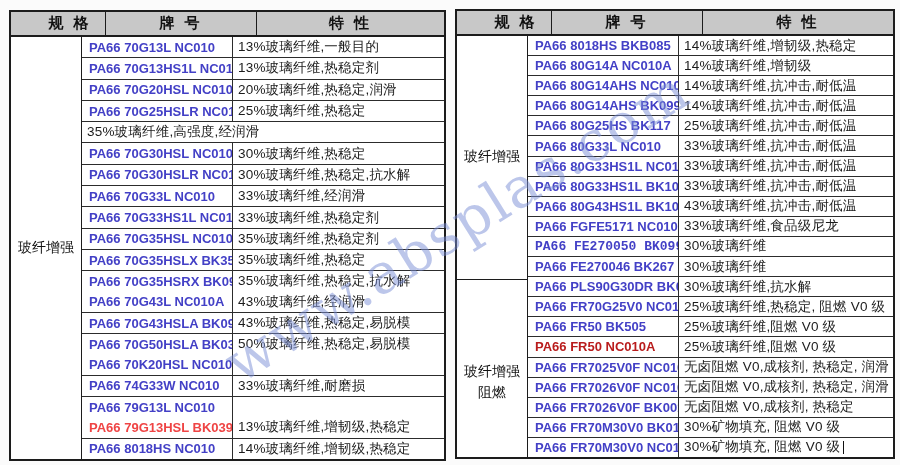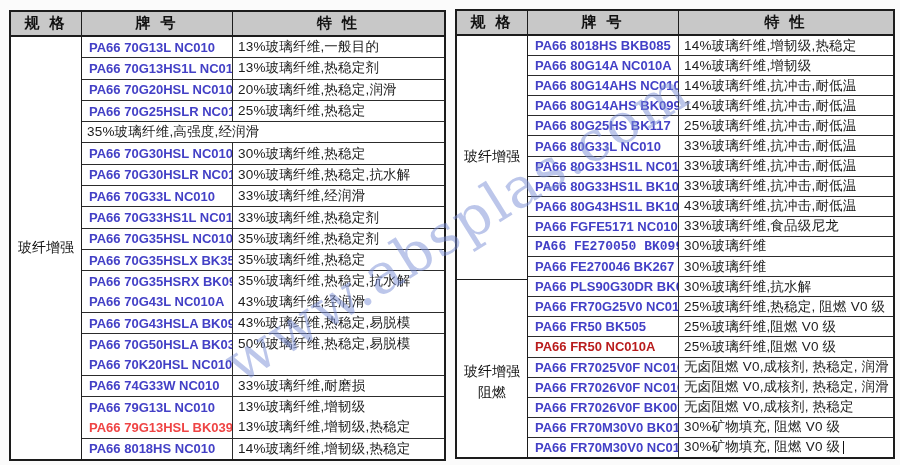--- a/index.html
+++ b/index.html
@@ -12,21 +12,21 @@
     position:absolute; background:#fff; border:2px solid #1c1c1c;
     display:flex; flex-direction:column; box-sizing:border-box;
   }
   .table-left  { left:9px;  top:10px; width:437px; height:451px; }
   .table-right { left:455px; top:9px; width:440px; height:450px; }
   .thead { display:flex; flex:none; height:23px; background:#c8c8c8; border-bottom:2px solid #1c1c1c; }
   .th {
     display:flex; align-items:center; justify-content:center;
     font-weight:bold; font-size:15px; letter-spacing:3px; color:#111; box-sizing:border-box;
   }
-  .th-spec  { width:71px;  border-right:1px solid #1c1c1c; }
+  .th-spec  { width:71px;  border-right:1px solid #1c1c1c;margin-left:24px; }
   .th-grade { width:151px; border-right:1px solid #1c1c1c; }
   .th-feature { flex:1; }
   .tbody { flex:1; display:flex; min-height:0; }
   .spec-col { width:71px; flex:none; border-right:1px solid #1c1c1c; display:flex; flex-direction:column; box-sizing:border-box;gap:28px; }
   .section-label {
     display:flex; flex-direction:column; align-items:center; justify-content:center;
     font-size:14px; color:#111; line-height:1.55; min-height:0;
   }
   .sec-border { border-bottom:1px solid #1c1c1c; }
   .rows-col { flex:1; display:flex; flex-direction:column; min-width:0; }
@@ -126,21 +126,20 @@
           </div>
           <div class="row">
             <div class="cell cell-grade" style="color: rgb(67, 64, 198);">PA66 70K20HSL NC010</div>
           </div>
           <div class="row">
             <div class="cell cell-grade" style="color: rgb(67, 64, 198);">PA66 74G33W NC010</div>
             <div class="cell cell-feature">33%玻璃纤维,耐磨损</div>
           </div>
           <div class="row no-border">
             <div class="cell cell-grade" style="color: rgb(67, 64, 198);">PA66 79G13L NC010</div>
-            <div class="cell cell-feature">13%玻璃纤维,增韧级</div>
           </div>
           <div class="row">
             <div class="cell cell-grade" style="color: #ef4444;">PA66 79G13HSL BK039</div>
             <div class="cell cell-feature">13%玻璃纤维,增韧级,热稳定</div>
           </div>
           <div class="row no-border">
             <div class="cell cell-grade" style="color: rgb(67, 64, 198);">PA66 8018HS NC010</div>
             <div class="cell cell-feature">14%玻璃纤维,增韧级,热稳定</div>
           </div>
         </div>

